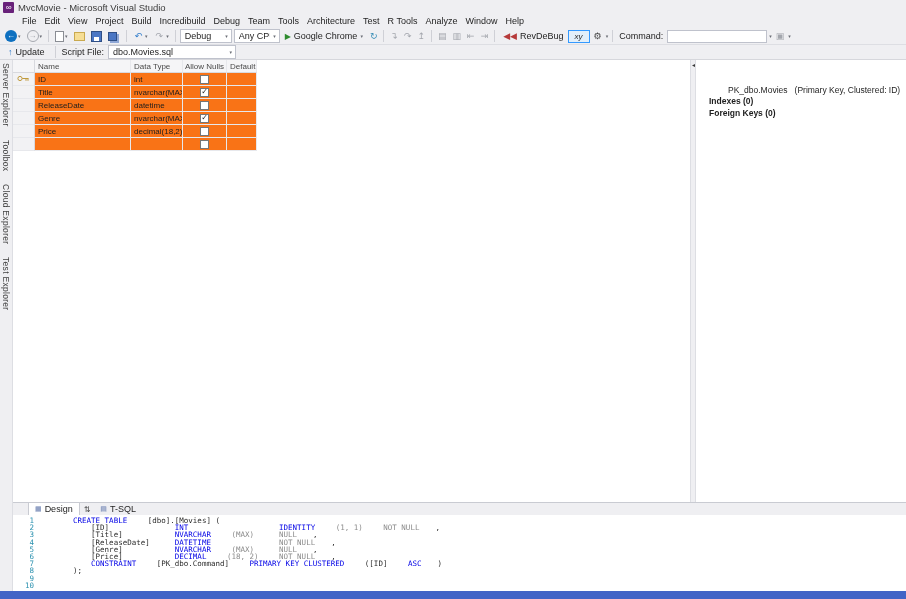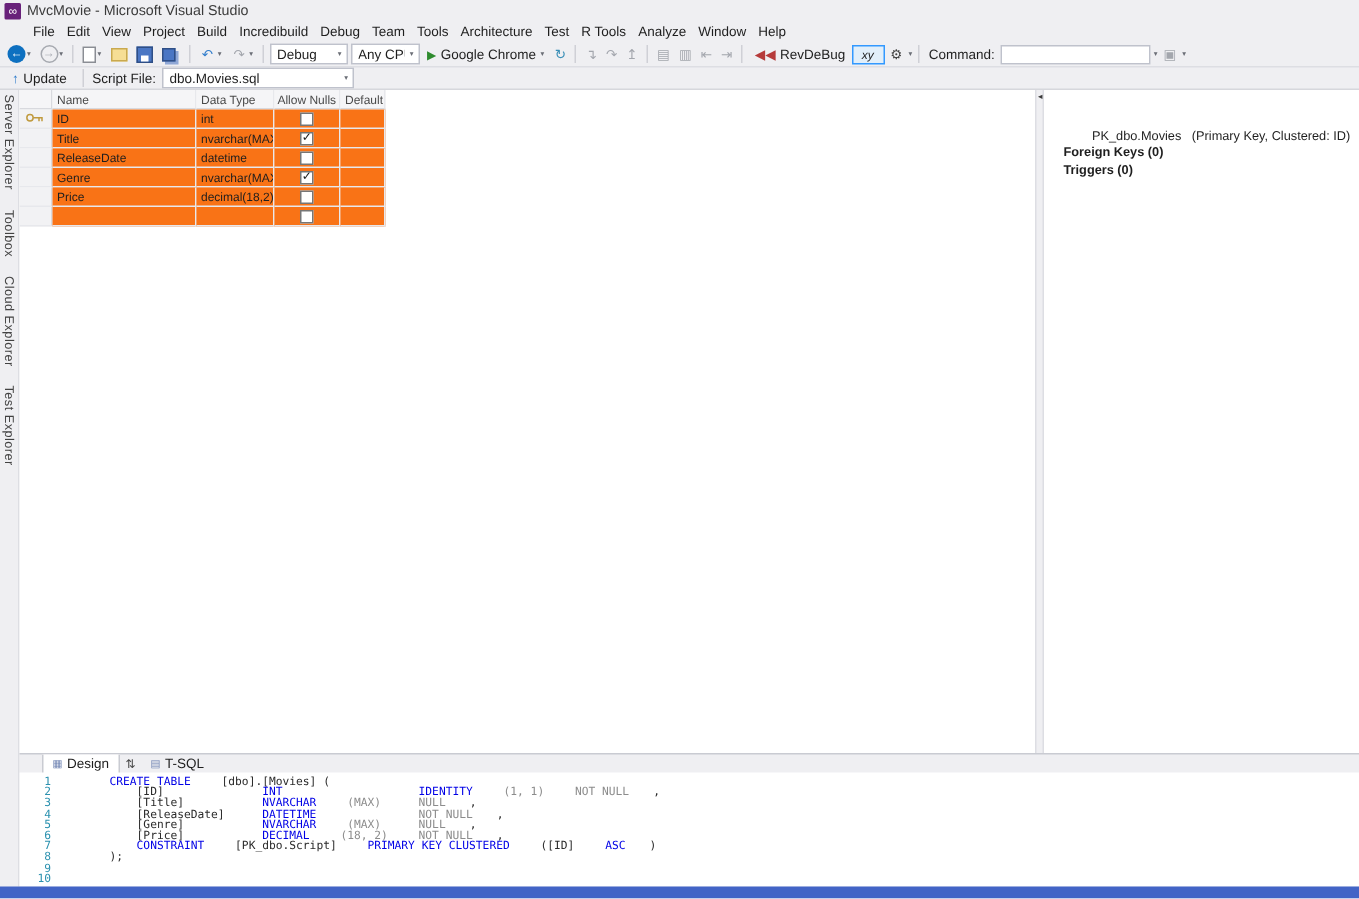--- a/index.html
+++ b/index.html
@@ -290,25 +290,25 @@
         <div class="splitter">
           <span class="collapse-arrow">◄</span>
         </div>
         <div class="context-panel" id="tree">
             <div class="tree-child">
               <span>PK_dbo.Movies</span>
               <span class="tree-detail">(Primary Key, Clustered: ID)</span>
             </div>
             <div class="tree-item">
               <span class="twisty"></span>
-              <span class="tree-label">Foreign Keys (0)</span>
+              <span class="tree-label">Indexes (0)</span>
             </div>
             <div class="tree-item">
               <span class="twisty"></span>
-              <span class="tree-label">Triggers (0)</span>
+              <span class="tree-label">Foreign Keys (0)</span>
             </div>
           </div>
       </div>
       <div class="bottom-tabs">
         <span class="btab active">
           <span class="btab-icon">▦</span>
           <span>Design</span>
         </span>
         <span class="sort-btn">⇅</span>
         <span class="btab">
@@ -336,21 +336,21 @@
           <div class="sql-line">
             <span class="ln">5</span>
             <span class="code"><span class="pl">    [Genre]        </span><span class="kw">NVARCHAR</span><span class="gr"> (MAX)  </span><span class="gr">NULL</span><span class="pl">,</span></span>
           </div>
           <div class="sql-line">
             <span class="ln">6</span>
             <span class="code"><span class="pl">    [Price]        </span><span class="kw">DECIMAL</span><span class="gr"> (18, 2) </span><span class="gr">NOT NULL</span><span class="pl">,</span></span>
           </div>
           <div class="sql-line">
             <span class="ln">7</span>
-            <span class="code"><span class="kw">    CONSTRAINT</span><span class="pl"> [PK_dbo.Script] </span><span class="kw">PRIMARY KEY CLUSTERED</span><span class="pl"> ([ID] </span><span class="kw">ASC</span><span class="pl">)</span></span>
+            <span class="code"><span class="kw">    CONSTRAINT</span><span class="pl"> [PK_dbo.Command] </span><span class="kw">PRIMARY KEY CLUSTERED</span><span class="pl"> ([ID] </span><span class="kw">ASC</span><span class="pl">)</span></span>
           </div>
           <div class="sql-line">
             <span class="ln">8</span>
             <span class="code"><span class="pl">);</span></span>
           </div>
           <div class="sql-line">
             <span class="ln">9</span>
             <span class="code"></span>
           </div>
           <div class="sql-line">

